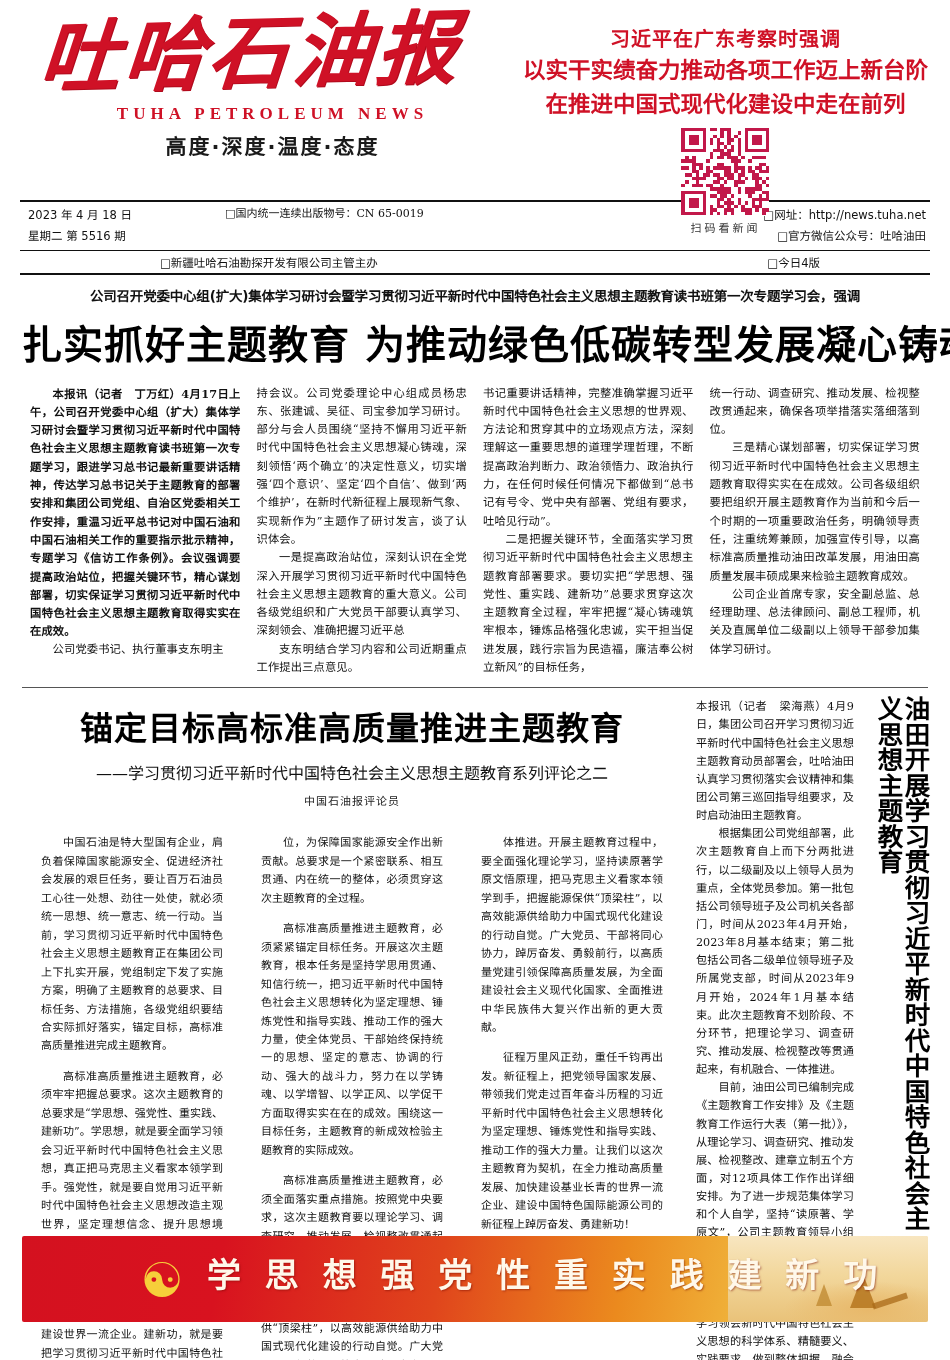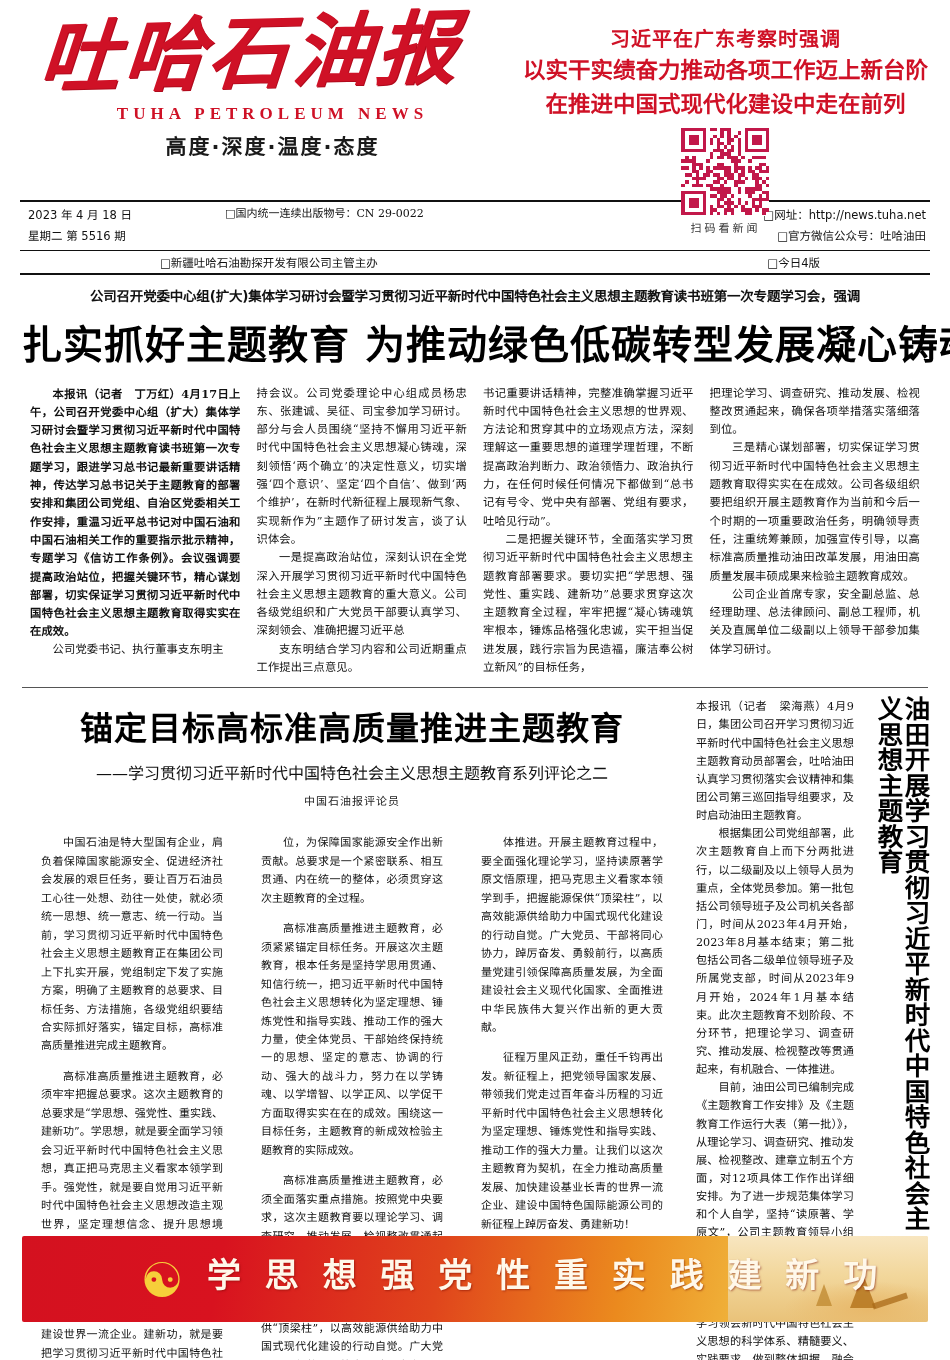--- a/index.html
+++ b/index.html
@@ -677,21 +677,21 @@
     </div>
   </div>
 
   <div class="rule-thick"></div>
   <div class="infobar">
     <div class="col1">
       <div>2023 年 4 月 18 日</div>
       <div>星期二    第 5516 期</div>
     </div>
     <div class="col2">
-      <div>□国内统一连续出版物号：CN 29-0022</div>
+      <div>□国内统一连续出版物号：CN 65-0019</div>
     </div>
     <div class="col3">
       <div>□网址：http://news.tuha.net</div>
       <div>□官方微信公众号：吐哈油田</div>
     </div>
   </div>
   <div class="rule-thin"></div>
   <div class="infobar2">
     <div class="l">□新疆吐哈石油勘探开发有限公司主管主办</div>
     <div class="r">□今日4版</div>
@@ -711,21 +711,21 @@
     <div class="col">
       <p class="noind">持会议。公司党委理论中心组成员杨忠东、张建诚、吴征、司宝参加学习研讨。部分与会人员围绕“坚持不懈用习近平新时代中国特色社会主义思想凝心铸魂，深刻领悟‘两个确立’的决定性意义，切实增强‘四个意识’、坚定‘四个自信’、做到‘两个维护’，在新时代新征程上展现新气象、实现新作为”主题作了研讨发言，谈了认识体会。</p>
       <p>一是提高政治站位，深刻认识在全党深入开展学习贯彻习近平新时代中国特色社会主义思想主题教育的重大意义。公司各级党组织和广大党员干部要认真学习、深刻领会、准确把握习近平总</p>
       <p>支东明结合学习内容和公司近期重点工作提出三点意见。</p>
     </div>
     <div class="col">
       <p class="noind">书记重要讲话精神，完整准确掌握习近平新时代中国特色社会主义思想的世界观、方法论和贯穿其中的立场观点方法，深刻理解这一重要思想的道理学理哲理，不断提高政治判断力、政治领悟力、政治执行力，在任何时候任何情况下都做到“总书记有号令、党中央有部署、党组有要求，吐哈见行动”。</p>
       <p>二是把握关键环节，全面落实学习贯彻习近平新时代中国特色社会主义思想主题教育部署要求。要切实把“学思想、强党性、重实践、建新功”总要求贯穿这次主题教育全过程，牢牢把握“凝心铸魂筑牢根本，锤炼品格强化忠诚，实干担当促进发展，践行宗旨为民造福，廉洁奉公树立新风”的目标任务，</p>
     </div>
     <div class="col">
-      <p class="noind">把理论学习、调查研究、推动发展、检视整改贯通起来，确保各项举措落实落细落到位。</p>
+      <p class="noind">统一行动、调查研究、推动发展、检视整改贯通起来，确保各项举措落实落细落到位。</p>
       <p>三是精心谋划部署，切实保证学习贯彻习近平新时代中国特色社会主义思想主题教育取得实实在在成效。公司各级组织要把组织开展主题教育作为当前和今后一个时期的一项重要政治任务，明确领导责任，注重统筹兼顾，加强宣传引导，以高标准高质量推动油田改革发展，用油田高质量发展丰硕成果来检验主题教育成效。</p>
       <p>公司企业首席专家，安全副总监、总经理助理、总法律顾问、副总工程师，机关及直属单位二级副以上领导干部参加集体学习研讨。</p>
     </div>
   </div>
 
   <div class="sep-rule"></div>
 
   <div class="sec2">
 
     <div class="sec2-left">

